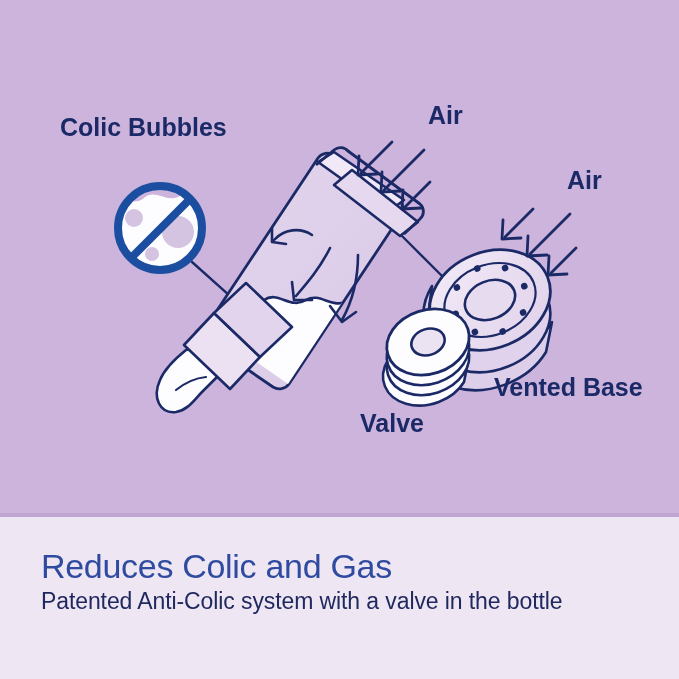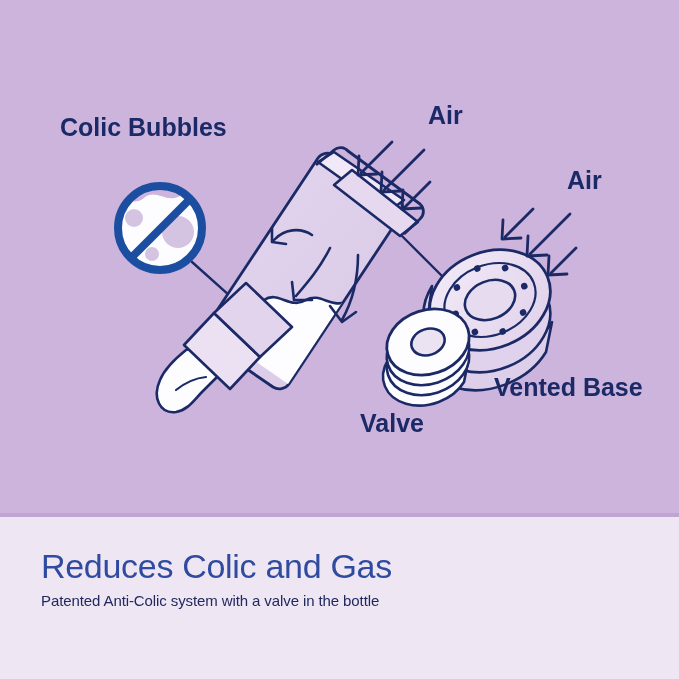--- a/index.html
+++ b/index.html
@@ -56,21 +56,21 @@
     font-weight: normal;
     color: #2f4ba0;
     letter-spacing: -0.3px;
     white-space: nowrap;
   }
   #caption-body {
     position: absolute;
     left: 41px;
     top: 68px;
     width: 610px;
-    font-size: 15px;
+    font-size: 23px;
     line-height: 32px;
     color: #20295e;
     letter-spacing: -0.1px;
   }
   .caption-line {
     display: block;
     white-space: nowrap;
   }
 </style>
 </head>

